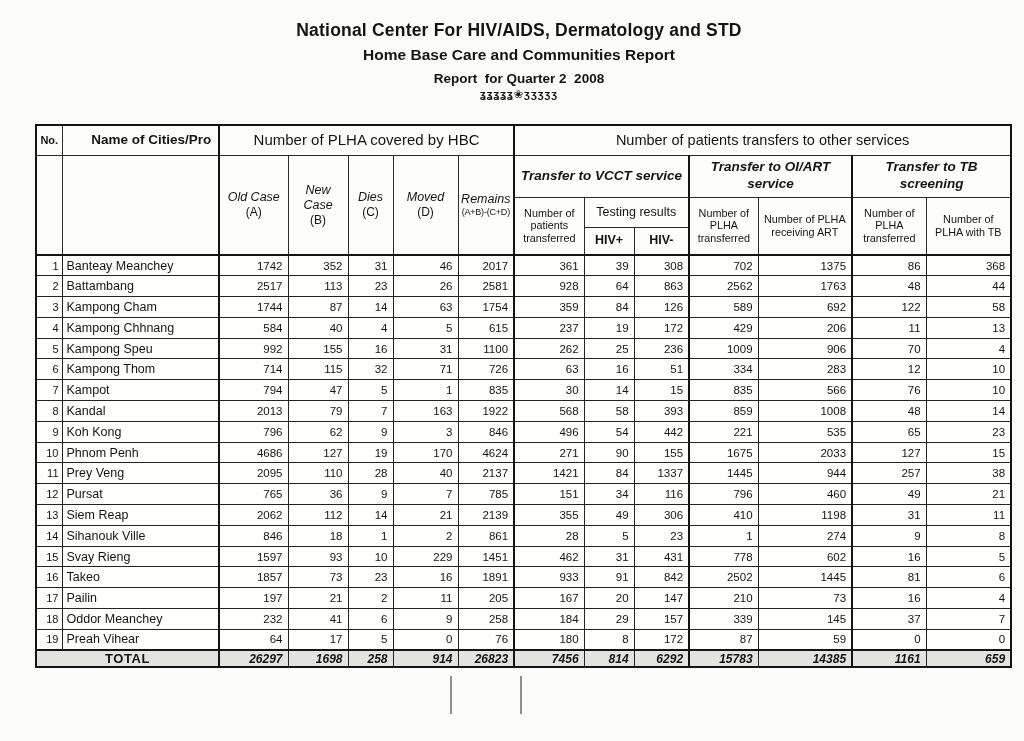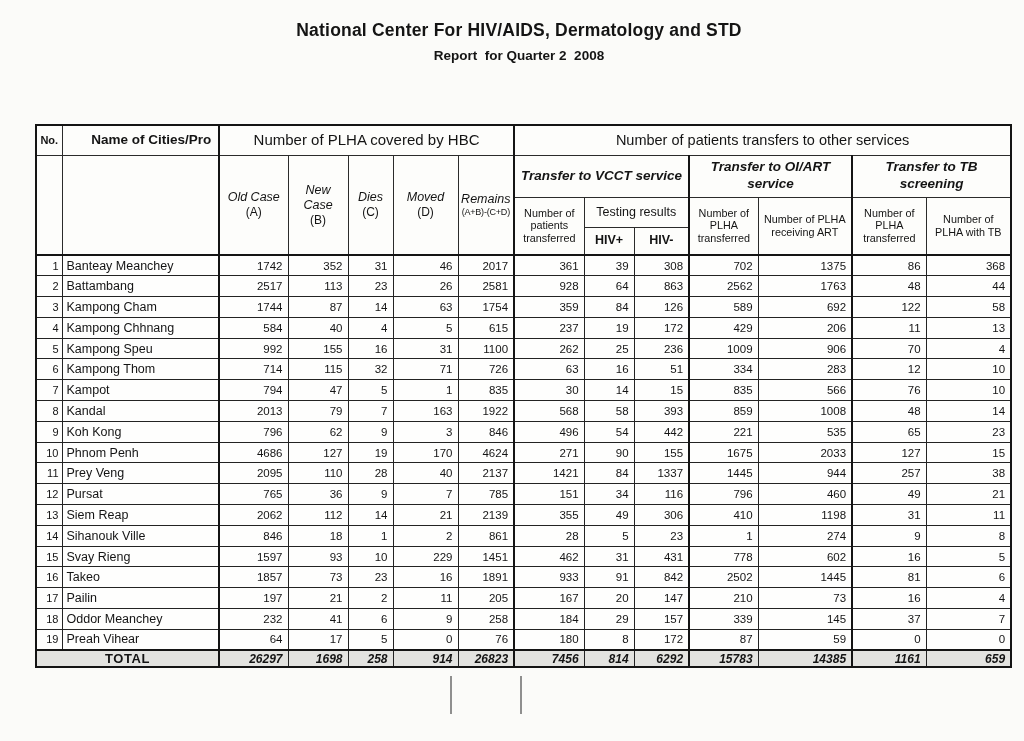--- a/index.html
+++ b/index.html
@@ -63,21 +63,23 @@
 
   .artifact { position: absolute; width: 1.5px; background: #8f8f8f; }
   .artifact.a1 { left: 450px; top: 676px; height: 38px; }
   .artifact.a2 { left: 520px; top: 676px; height: 38px; }
 </style>
 </head>
 <body>
 
 <div class="titles">
   <div class="title1">National Center For HIV/AIDS, Dermatology and STD</div>
+  <div class="title2">Home Base Care and Communities Report</div>
   <div class="title3">Report  for Quarter 2  2008</div>
+  <div class="ornament">ʓʓʓʓʓ❀ʒʒʒʒʒ</div>
 </div>
 
 <table class="report">
   <colgroup>
     <col style="width:26px">
       <col style="width:157px">
       <col style="width:69px">
       <col style="width:60px">
     <col style="width:45px">
       <col style="width:65px">

